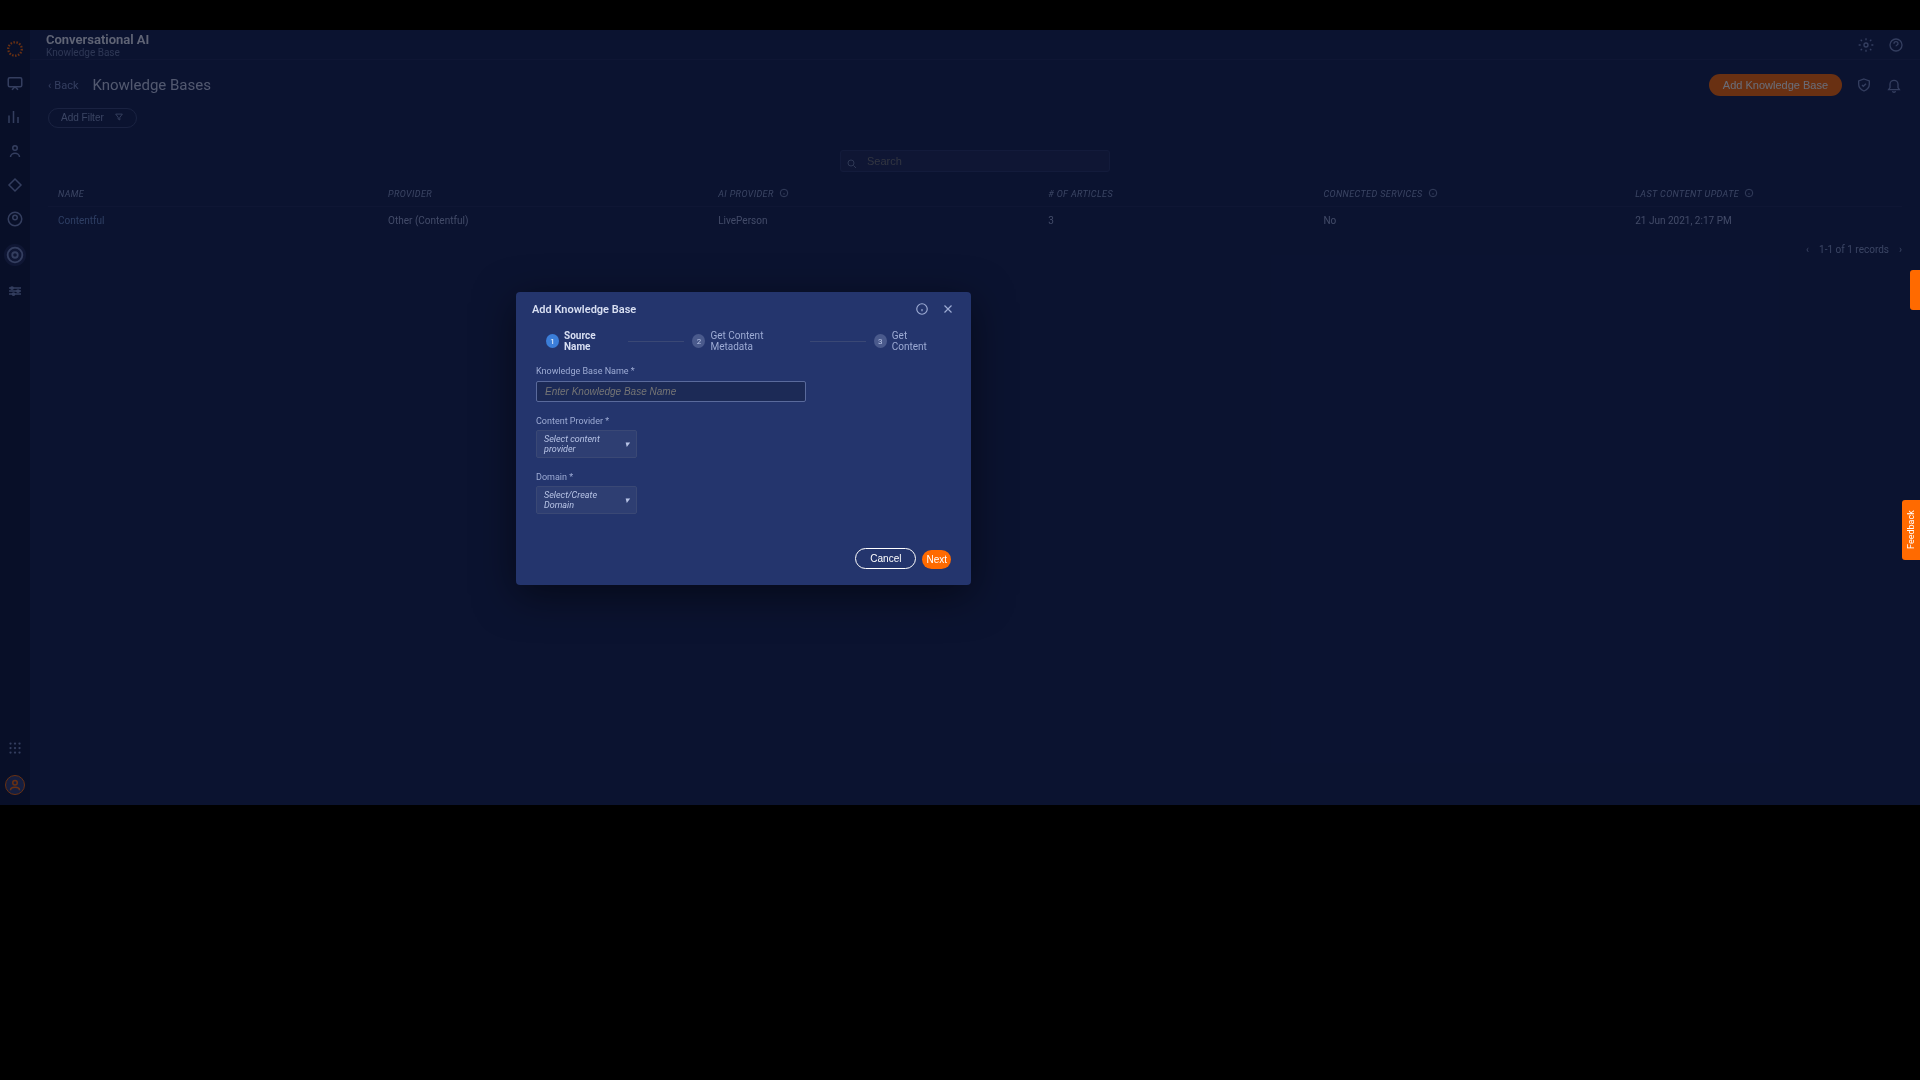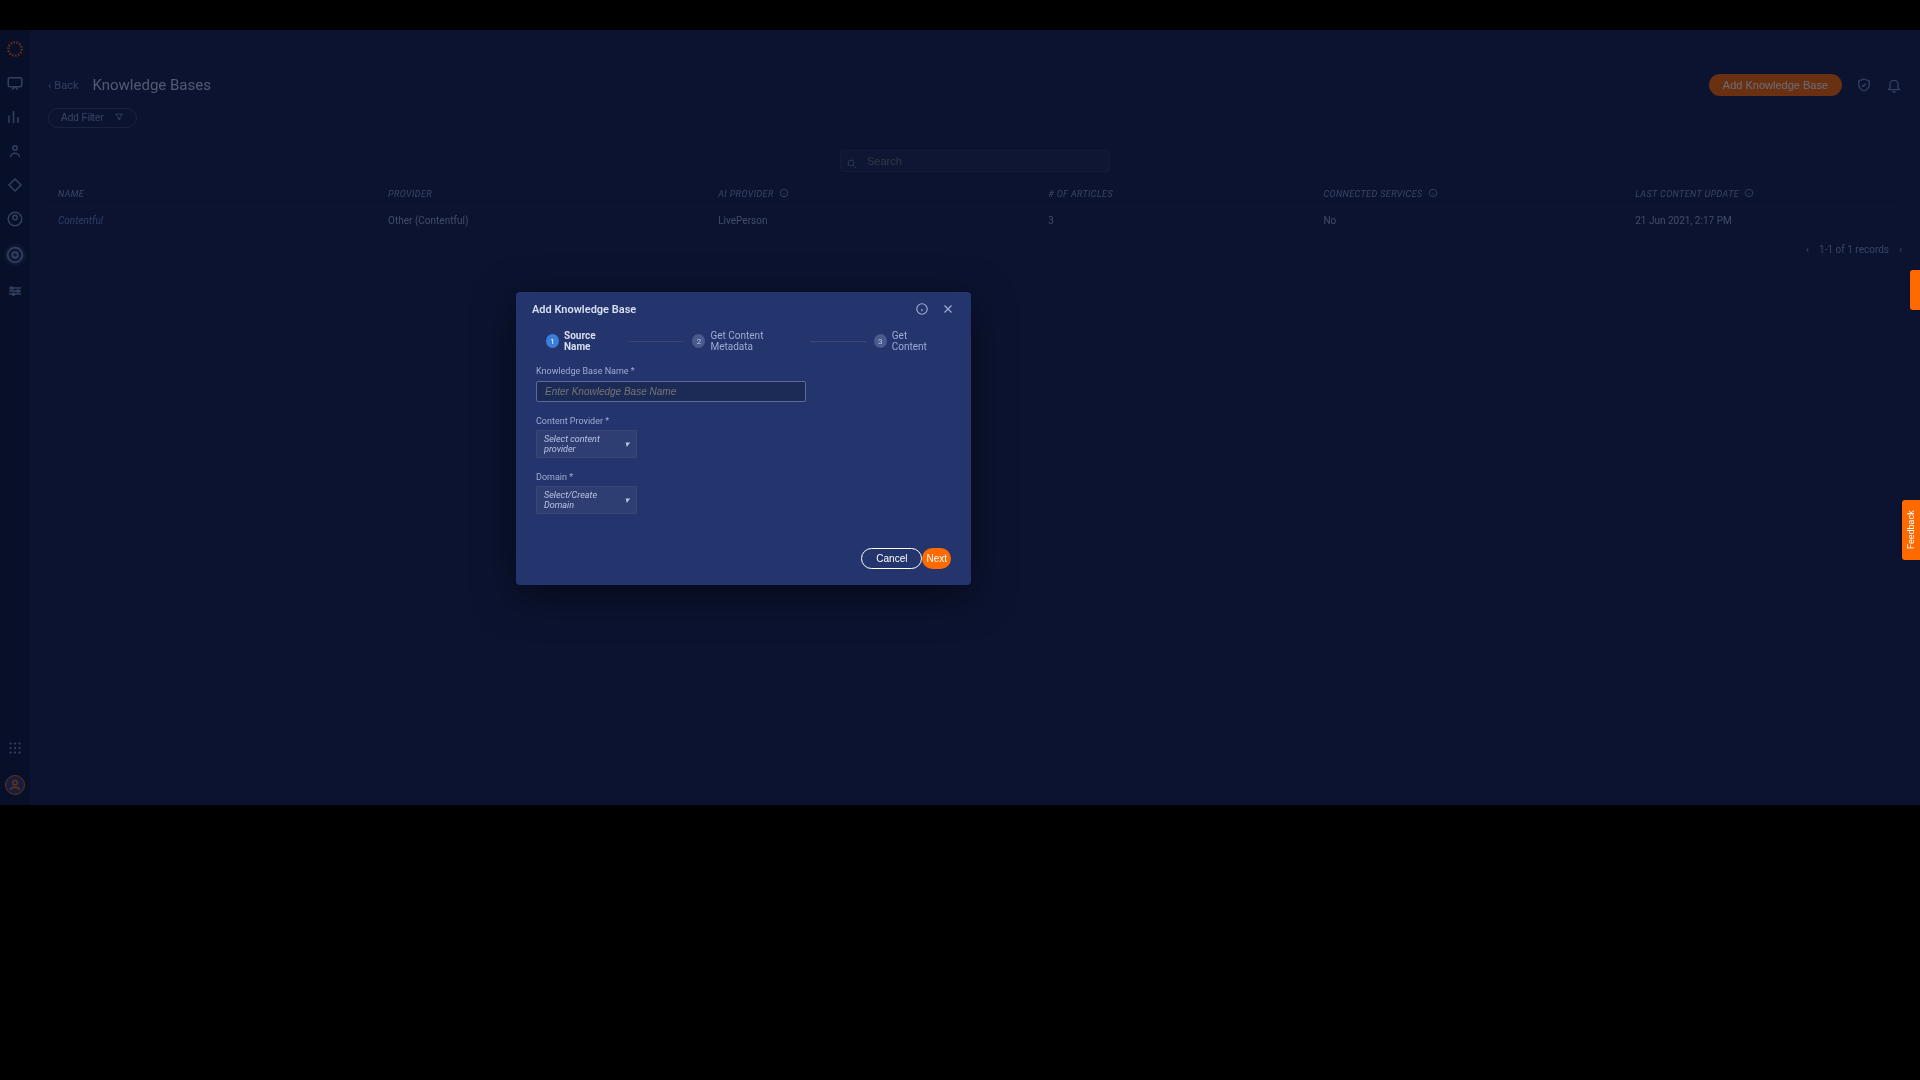--- a/index.html
+++ b/index.html
@@ -171,21 +171,21 @@
 }
 .th { display: flex; align-items: center; gap: 5px; }
 .table-row {
   display: grid;
   grid-template-columns: 18% 18% 18% 15% 17% 14%;
   padding: 8px 10px;
   font-size: 10px;
   color: #9dabd4;
   border-top: 1px solid #1e2a56;
 }
-.link-cell { color: #6b8cc9; cursor: pointer; font-style: italic; }
+.link-cell { color: #6b8cc9; cursor: pointer; }
 .pager {
   display: flex;
   justify-content: flex-end;
   align-items: center;
   gap: 10px;
   font-size: 10px;
   color: #8a9cc9;
   margin-top: 10px;
 }
 .overlay {
@@ -282,22 +282,23 @@
   font-style: italic;
   color: #b8c4e6;
   display: flex;
   align-items: center;
   justify-content: space-between;
   cursor: pointer;
 }
 .modal-footer {
   display: flex;
   justify-content: flex-end;
-  gap: 0;
+  gap: 6px;
   padding: 0 20px 16px;
+  align-items: flex-end;
 }
 .btn-outline {
   background: transparent;
   color: #fff;
   border: 1px solid #fff;
   border-radius: 14px;
   padding: 4px 14px;
   font-size: 10px;
   cursor: pointer;
 }
@@ -418,20 +419,40 @@
       </div>
       <div class="user-badge">
         <svg viewBox="0 0 24 24" fill="none" stroke="currentColor" stroke-width="2">
             <circle cx="12" cy="9" r="3"></circle>
             <path d="M6 19c0-3 3-4 6-4s6 1 6 4"></path>
           </svg>
       </div>
     </div>
   </div>
 
+  <div class="header">
+    <div>
+      <div class="header-title">Conversational AI</div>
+      <div class="header-sub">Knowledge Base</div>
+    </div>
+    <div class="header-right">
+      <div class="header-icon">
+        <svg viewBox="0 0 24 24" fill="none" stroke="currentColor" stroke-width="2">
+            <circle cx="12" cy="12" r="3"></circle>
+            <path d="M12 2v3M12 19v3M4 12H1M23 12h-3M6 6l-2-2M20 20l-2-2M6 18l-2 2M20 4l-2 2"></path>
+          </svg>
+      </div>
+      <div class="header-icon">
+        <svg viewBox="0 0 24 24" fill="none" stroke="currentColor" stroke-width="2">
+            <circle cx="12" cy="12" r="9"></circle>
+            <path d="M9 10a3 3 0 016 0c0 2-3 2-3 4M12 18h0"></path>
+          </svg>
+      </div>
+    </div>
+  </div>
 
   <div class="content">
     <div class="page-head">
       <span class="back-link">
         <span>‹</span>
         <span>Back</span>
       </span>
       <span class="page-title">Knowledge Bases</span>
       <div class="page-head-right">
         <button class="btn-primary">Add Knowledge Base</button>

